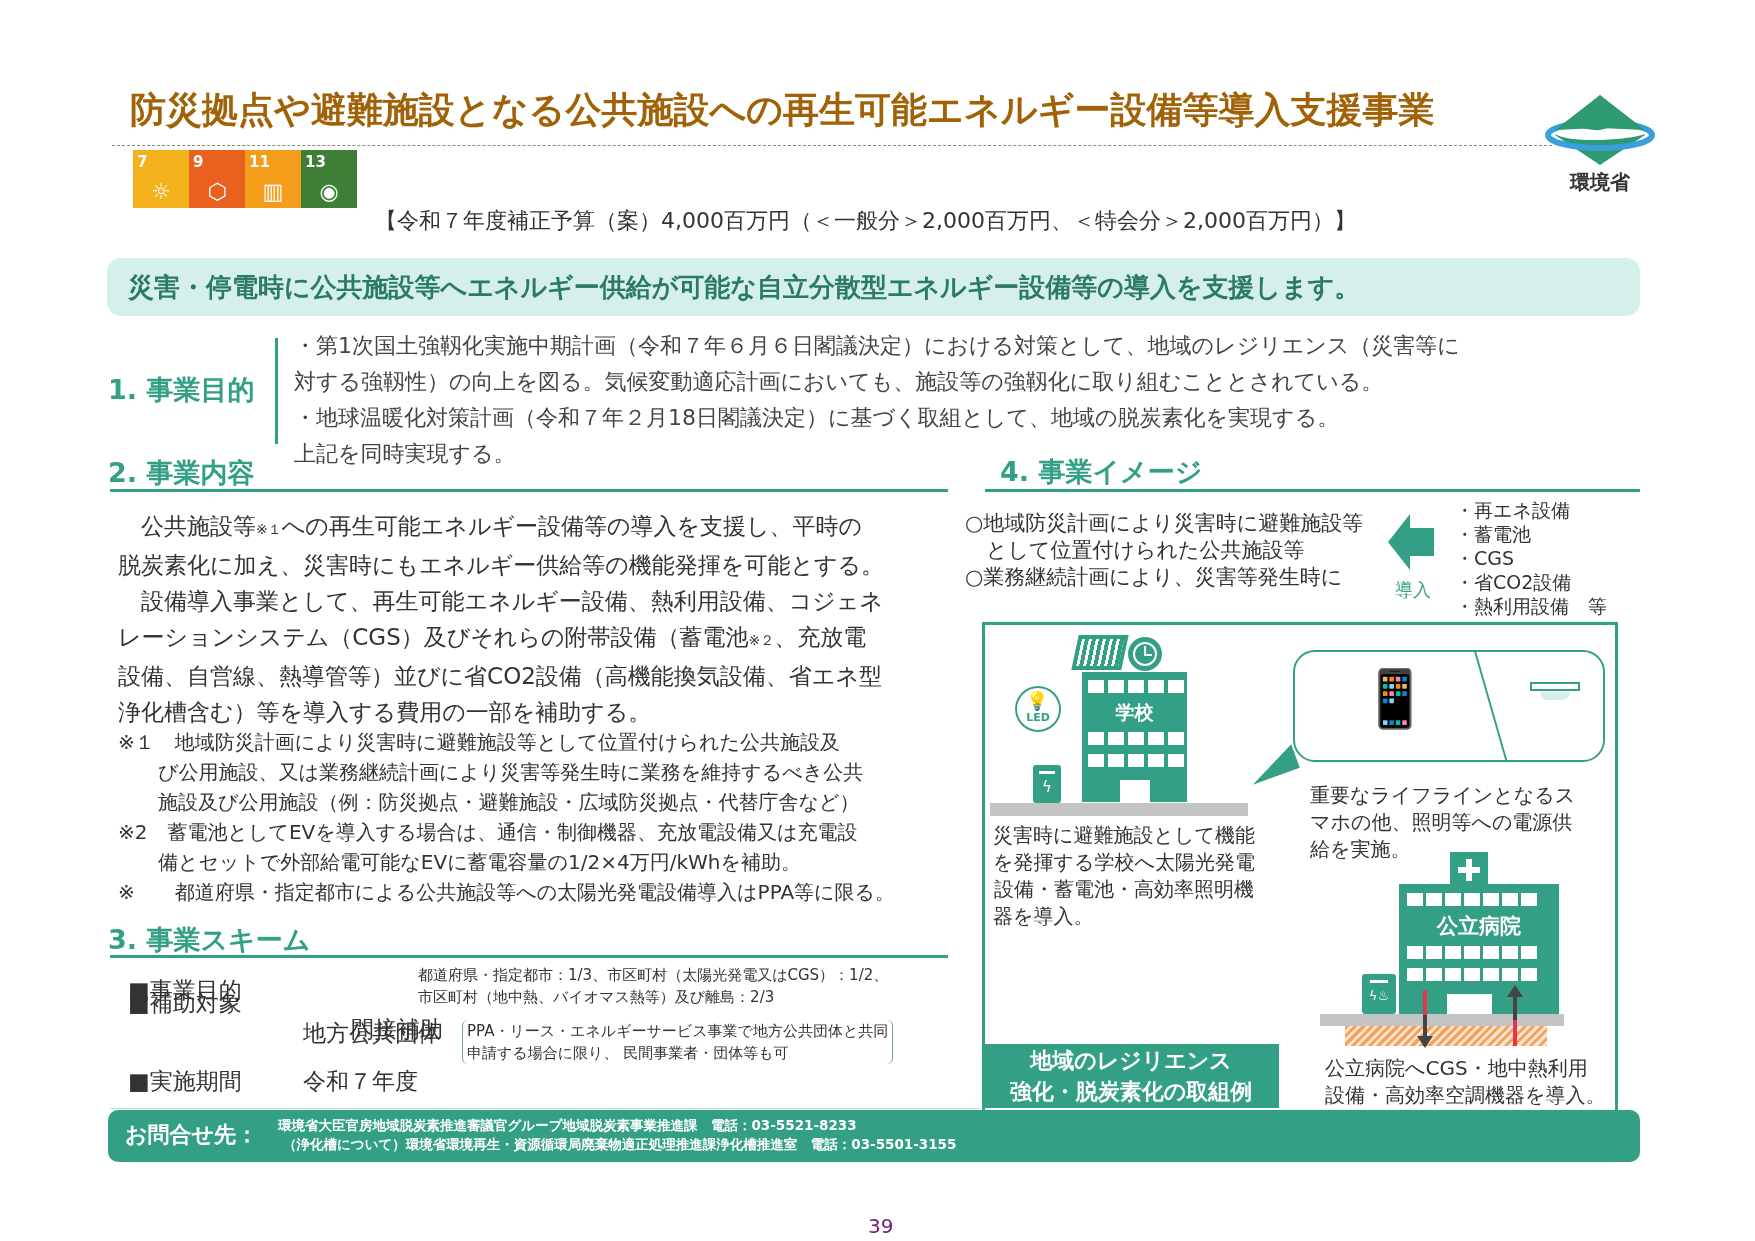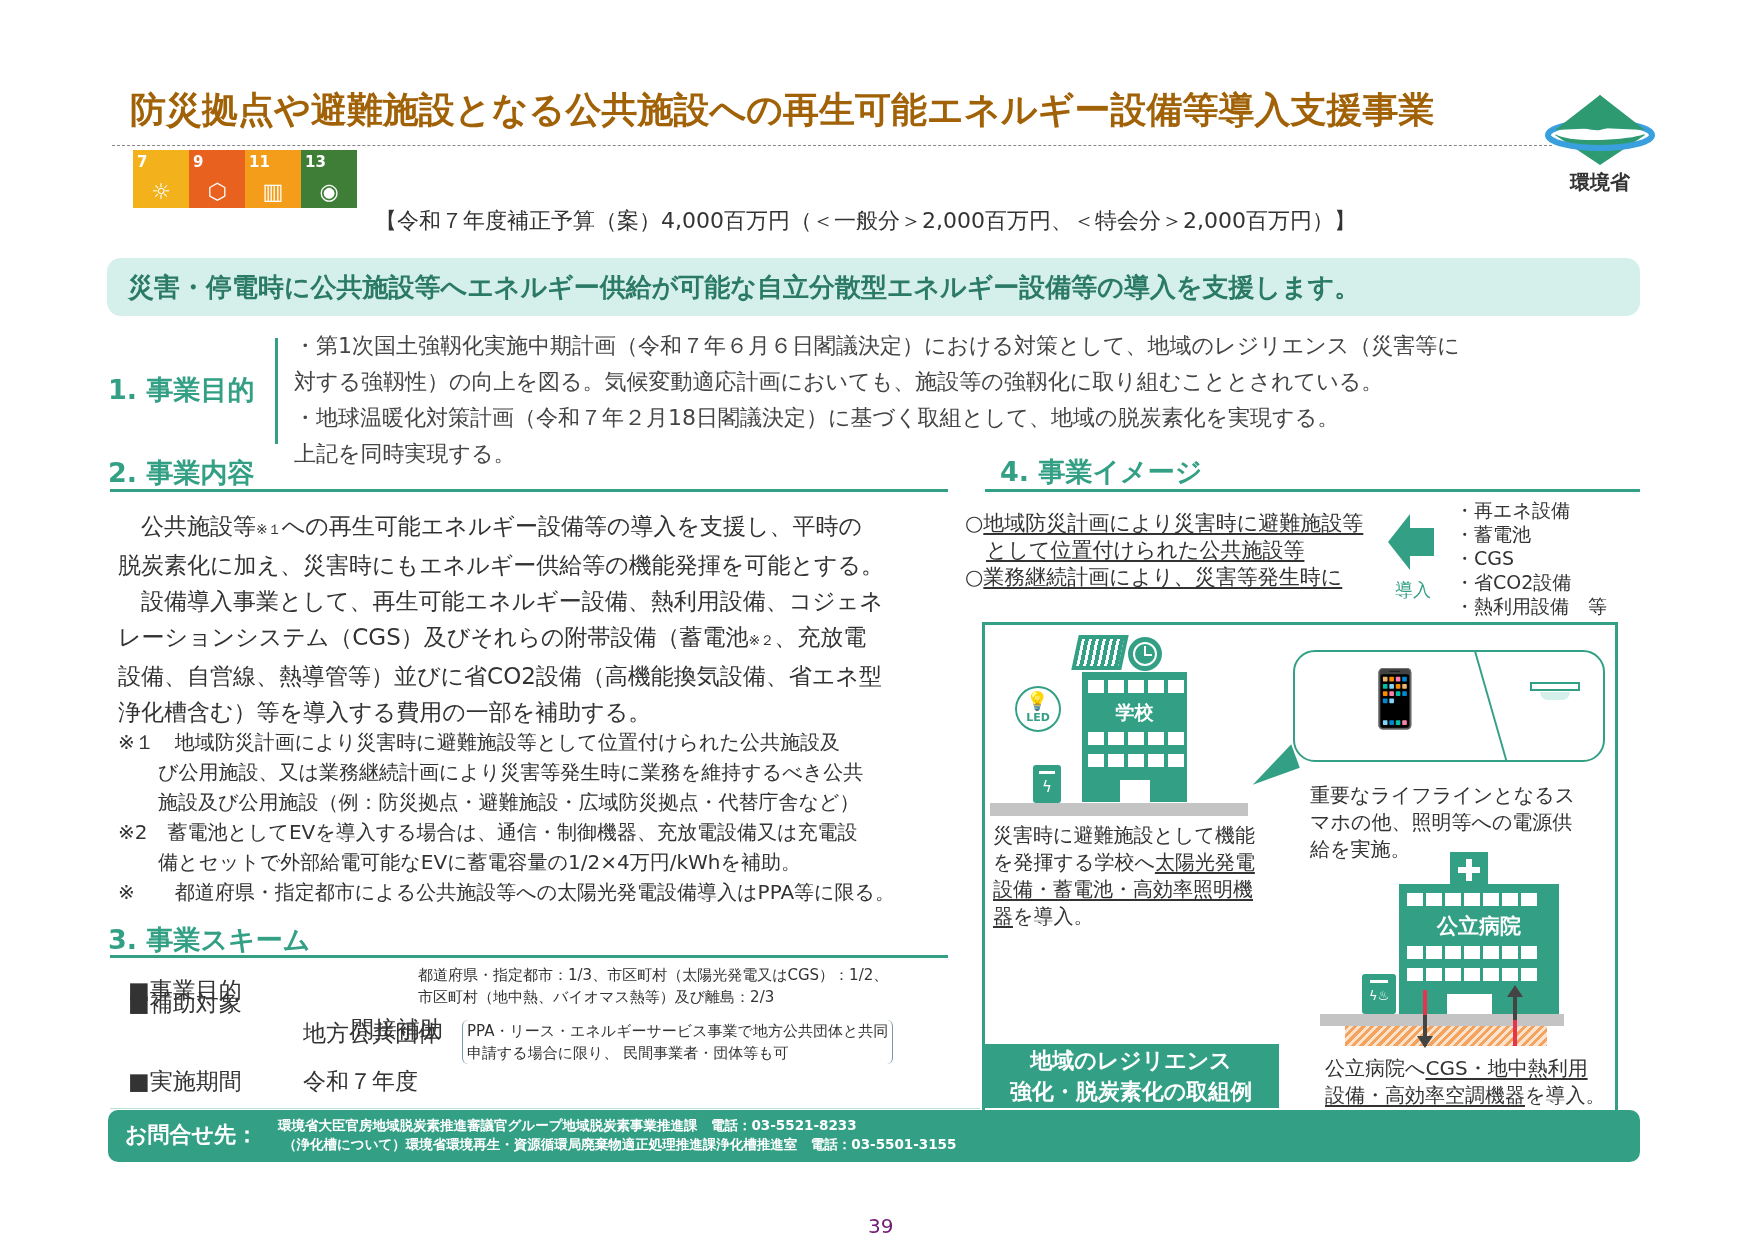--- a/index.html
+++ b/index.html
@@ -22,21 +22,21 @@
   .body-left { left: 118px; top: 508px; width: 840px; font-size: 23px; line-height: 36px; color: #333; }
   .body-left p { white-space: nowrap; }
   .small-note { font-size: 14px; }
   .notes { left: 118px; top: 727px; font-size: 20px; line-height: 30px; color: #333; }
   .notes div { white-space: nowrap; }
   .scheme-row { font-size: 23px; color: #333; white-space: nowrap; }
   .scheme-small { font-size: 15px; line-height: 22px; color: #333; white-space: nowrap; }
   .bracket { border-left: 1.5px solid #7799aa; border-right: 1.5px solid #7799aa; border-radius: 6px; padding: 0 4px; }
   .img-list { left: 965px; top: 510px; font-size: 21px; line-height: 27px; color: #333; }
   .img-list div { white-space: nowrap; }
-  .u { text-decoration: underline; text-underline-offset: 3px; }
+  .u { text-underline-offset: 3px; text-align: center; }
   .equip { left: 1455px; top: 498px; font-size: 19px; line-height: 24px; color: #333; }
   .equip div { white-space: nowrap; }
   .box { left: 982px; top: 622px; width: 636px; height: 488px; border: 3px solid #33a085; border-bottom: none; }
   .bld { background: #33a085; }
   .win { position: absolute; width: 16px; height: 13px; background: #fff; }
   .caption { font-size: 20px; line-height: 27px; color: #333; white-space: nowrap; }
   .label-box { left: 983px; top: 1044px; width: 296px; height: 64px; background: #33a085; color: #fff; font-size: 22px; font-weight: bold; text-align: center; line-height: 31px; padding-top: 1px; }
   .footer { left: 108px; top: 1110px; width: 1532px; height: 52px; background: #33a085; border-radius: 10px; color: #fff; }
   .footer-label { left: 125px; top: 1120px; font-size: 22px; font-weight: bold; color: #fff; white-space: nowrap; }
   .footer-line { font-size: 13.5px; font-weight: bold; color: #fff; white-space: nowrap; }

